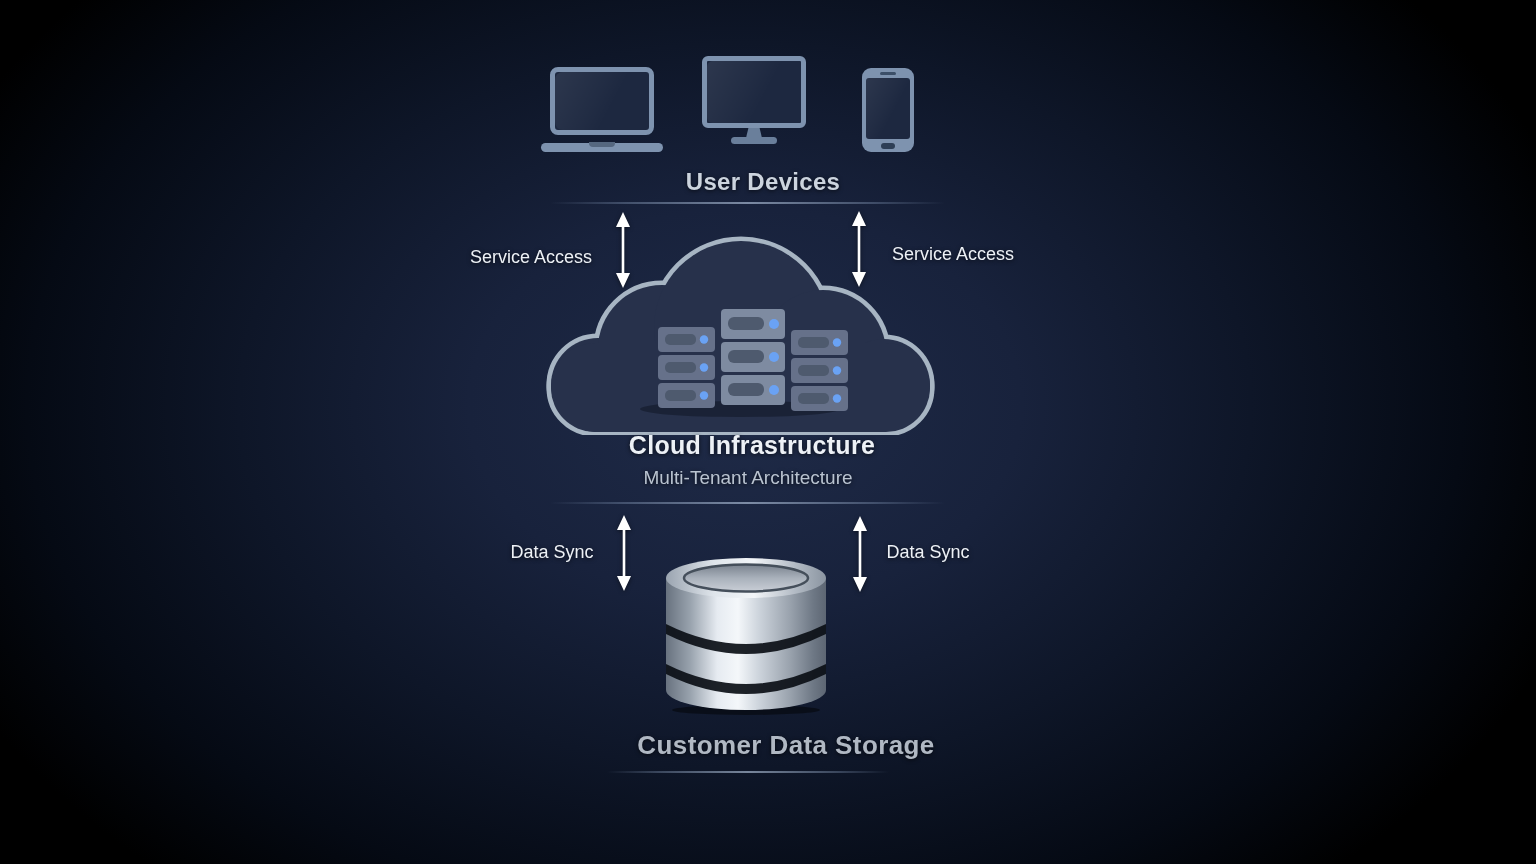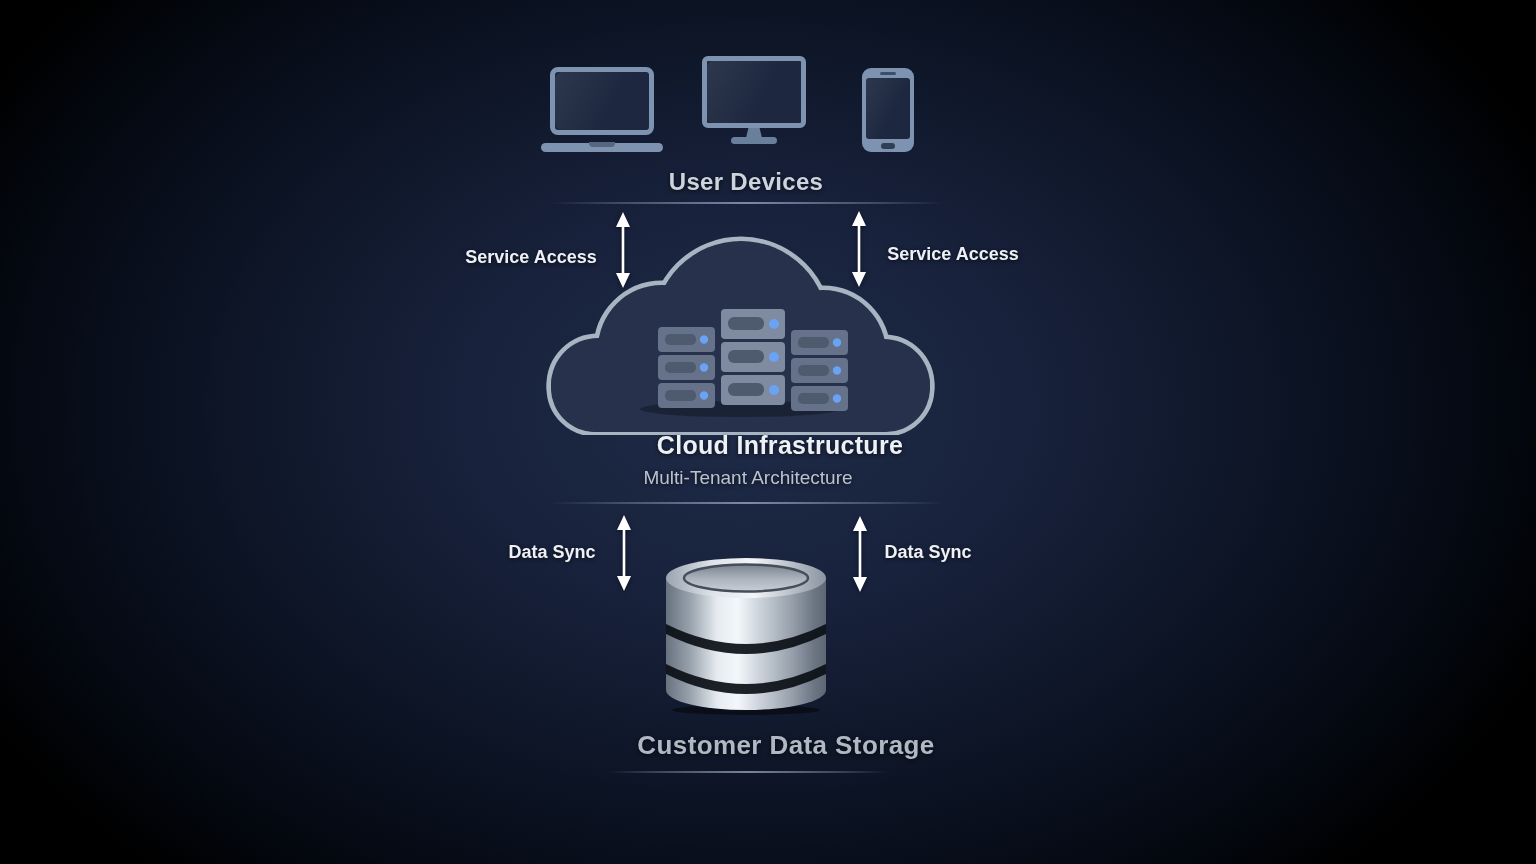--- a/index.html
+++ b/index.html
@@ -9,21 +9,21 @@
     background:
       radial-gradient(ellipse 920px 660px at 48.5% 47%,
         #1f2b48 0%, #18223c 30%, #0e1628 55%, #050a14 78%, #000 95%);
   }
   .lbl{position:absolute;transform:translateX(-50%);white-space:nowrap;
        text-shadow:0 1px 4px rgba(0,0,0,.65);}
   .lbl-section{font-size:24px;font-weight:700;color:var(--text-heading,#ccd4de);letter-spacing:.3px;}
   .lbl-node{font-size:25px;font-weight:700;color:var(--text-bright,#e7edf4);letter-spacing:.3px;}
   .lbl-node-sub{font-size:19px;font-weight:400;color:var(--text-sub,#b9c3d0);}
   .lbl-storage{font-size:26px;font-weight:700;color:var(--text-storage,#b0b8c3);letter-spacing:.4px;margin-left:38px;}
-  .lbl-link{font-size:18px;font-weight:700;color:var(--text-bright,#eef2f7);}
+  .lbl-link{font-size:18px;font-weight:400;color:var(--text-bright,#eef2f7);}
   .divider{position:absolute;height:2px;border-radius:1px;
     background:linear-gradient(90deg,rgba(139,160,191,0) 0%,rgba(139,160,191,.35) 18%,
       rgba(190,208,232,.6) 50%,rgba(139,160,191,.35) 82%,rgba(139,160,191,0) 100%);}
   .arrow{position:absolute;width:22px;filter:drop-shadow(0 1px 2px rgba(0,0,0,.5));}
 
   
   .dev{position:absolute;}
   .laptop{left:541px;top:67px;width:122px;height:85px;}
   .laptop .scr{position:absolute;left:9px;top:0;width:94px;height:58px;
     border:5px solid var(--device-frame,#7e93af);border-radius:8px;background:var(--device-screen,#1d2840);}
@@ -70,21 +70,21 @@
     <div class="base"></div>
   </div>
   <div class="dev phone">
     <div class="slit"></div>
     <div class="scr">
         <div class="sheen"></div>
       </div>
     <div class="btn"></div>
   </div>
 
-  <div class="lbl lbl-section" style="left:746px;top:168px;">User Devices</div>
+  <div class="lbl lbl-section" style="left:763px;top:168px;">User Devices</div>
 
   <div class="divider" style="left:550px;top:202px;width:395px;"></div>
 
   <svg class="arrow" style="left:612px;top:212px;" viewBox="0 0 22 76" height="76">
     <polygon points="11,0 4,15 18,15" fill="var(--arrow,#fff)"></polygon>
     <rect x="9.7" y="13" width="2.6" height="50" fill="var(--arrow,#fff)"></rect>
     <polygon points="11,76 4,61 18,61" fill="var(--arrow,#fff)"></polygon>
   </svg>
   <svg class="arrow" style="left:848px;top:211px;" viewBox="0 0 22 76" height="76">
     <polygon points="11,0 4,15 18,15" fill="var(--arrow,#fff)"></polygon>
@@ -161,21 +161,21 @@
         <rect x="258" y="158" width="31" height="11" rx="5"></rect>
       </g>
       <g fill="var(--server-led,#6aa2f4)">
         <circle cx="297" cy="107.5" r="4.2"></circle>
         <circle cx="297" cy="135.5" r="4.2"></circle>
         <circle cx="297" cy="163.5" r="4.2"></circle>
       </g>
     </g>
   </svg>
 
-  <div class="lbl lbl-node" style="left:780px;top:431px;text-align:right;">Cloud Infrastructure</div>
+  <div class="lbl lbl-node" style="left:752px;top:431px;text-align:right;">Cloud Infrastructure</div>
   <div class="lbl lbl-node-sub" style="left:748px;top:467px;">Multi-Tenant Architecture</div>
 
   <div class="divider" style="left:550px;top:502px;width:395px;"></div>
 
   <svg class="arrow" style="left:613px;top:513px;" viewBox="0 0 22 76" height="80">
     <polygon points="11,0 4,15 18,15" fill="var(--arrow,#fff)"></polygon>
     <rect x="9.7" y="13" width="2.6" height="50" fill="var(--arrow,#fff)"></rect>
     <polygon points="11,76 4,61 18,61" fill="var(--arrow,#fff)"></polygon>
   </svg>
   <svg class="arrow" style="left:849px;top:514px;" viewBox="0 0 22 76" height="80">

